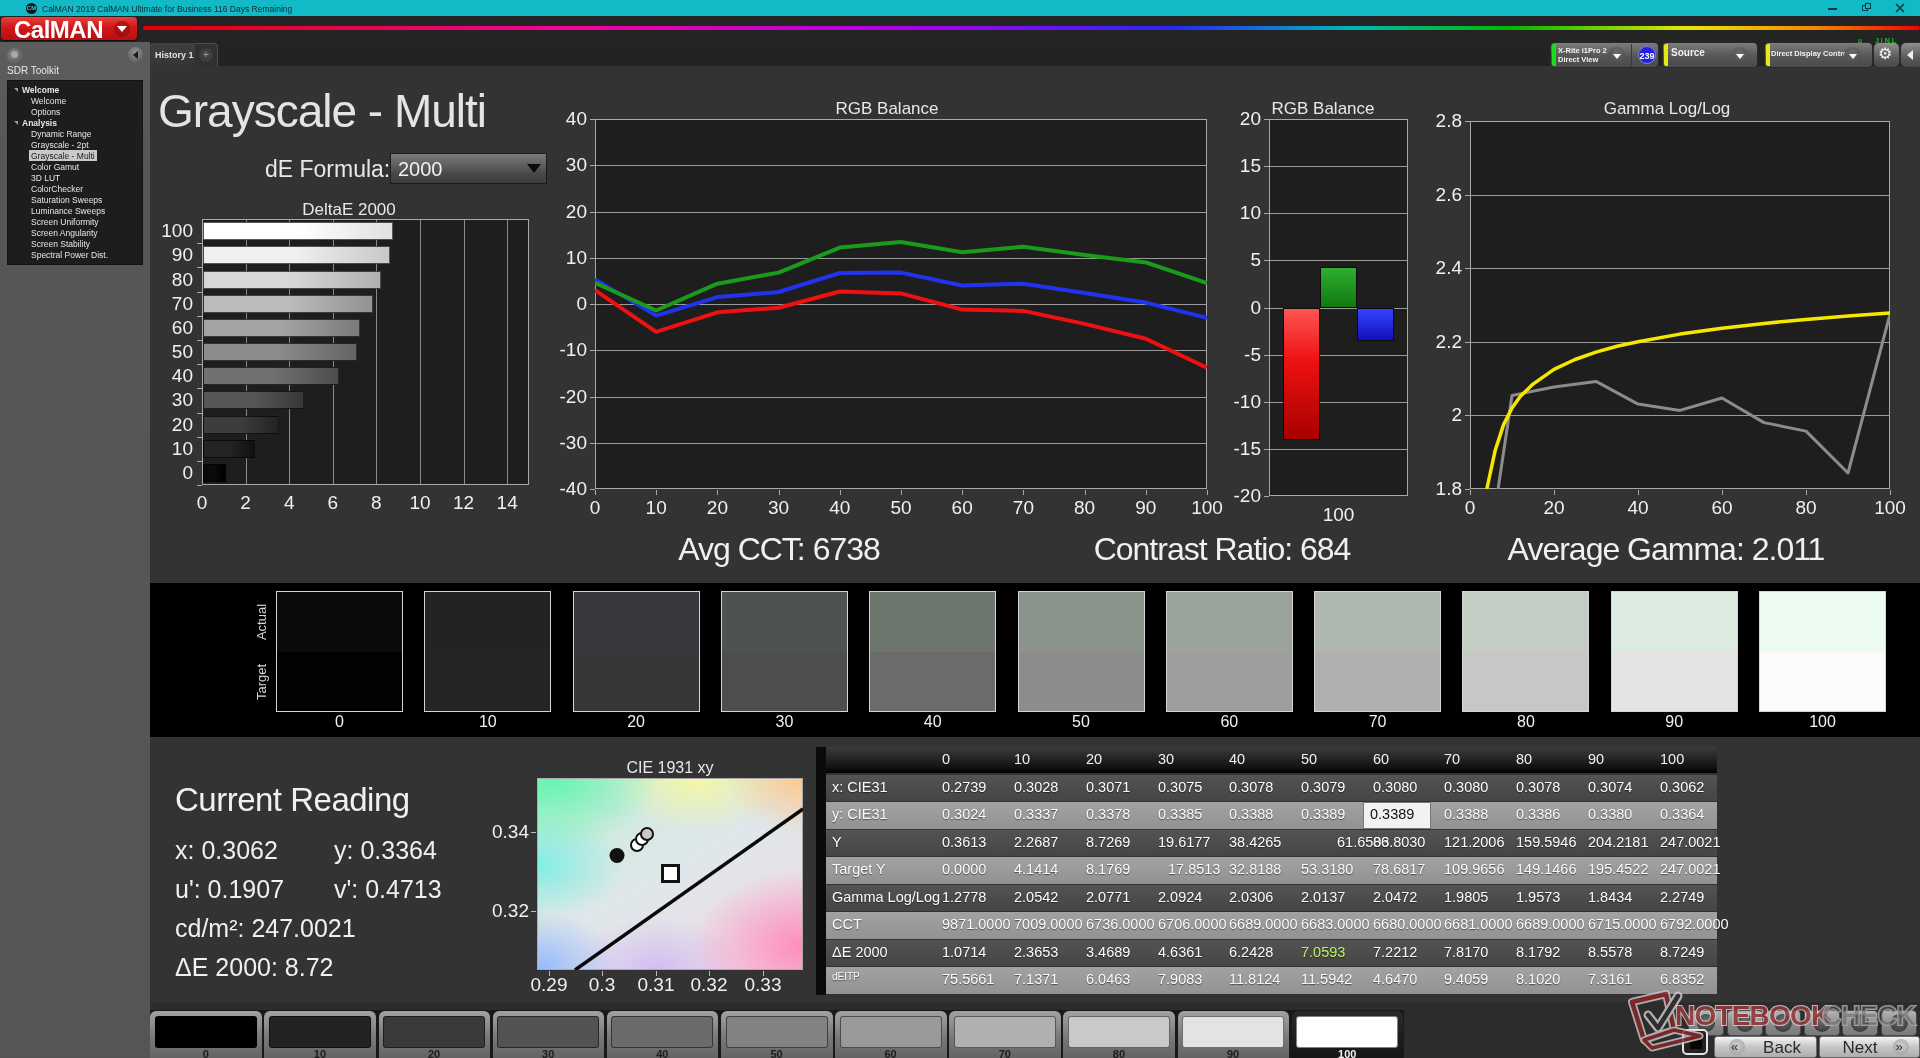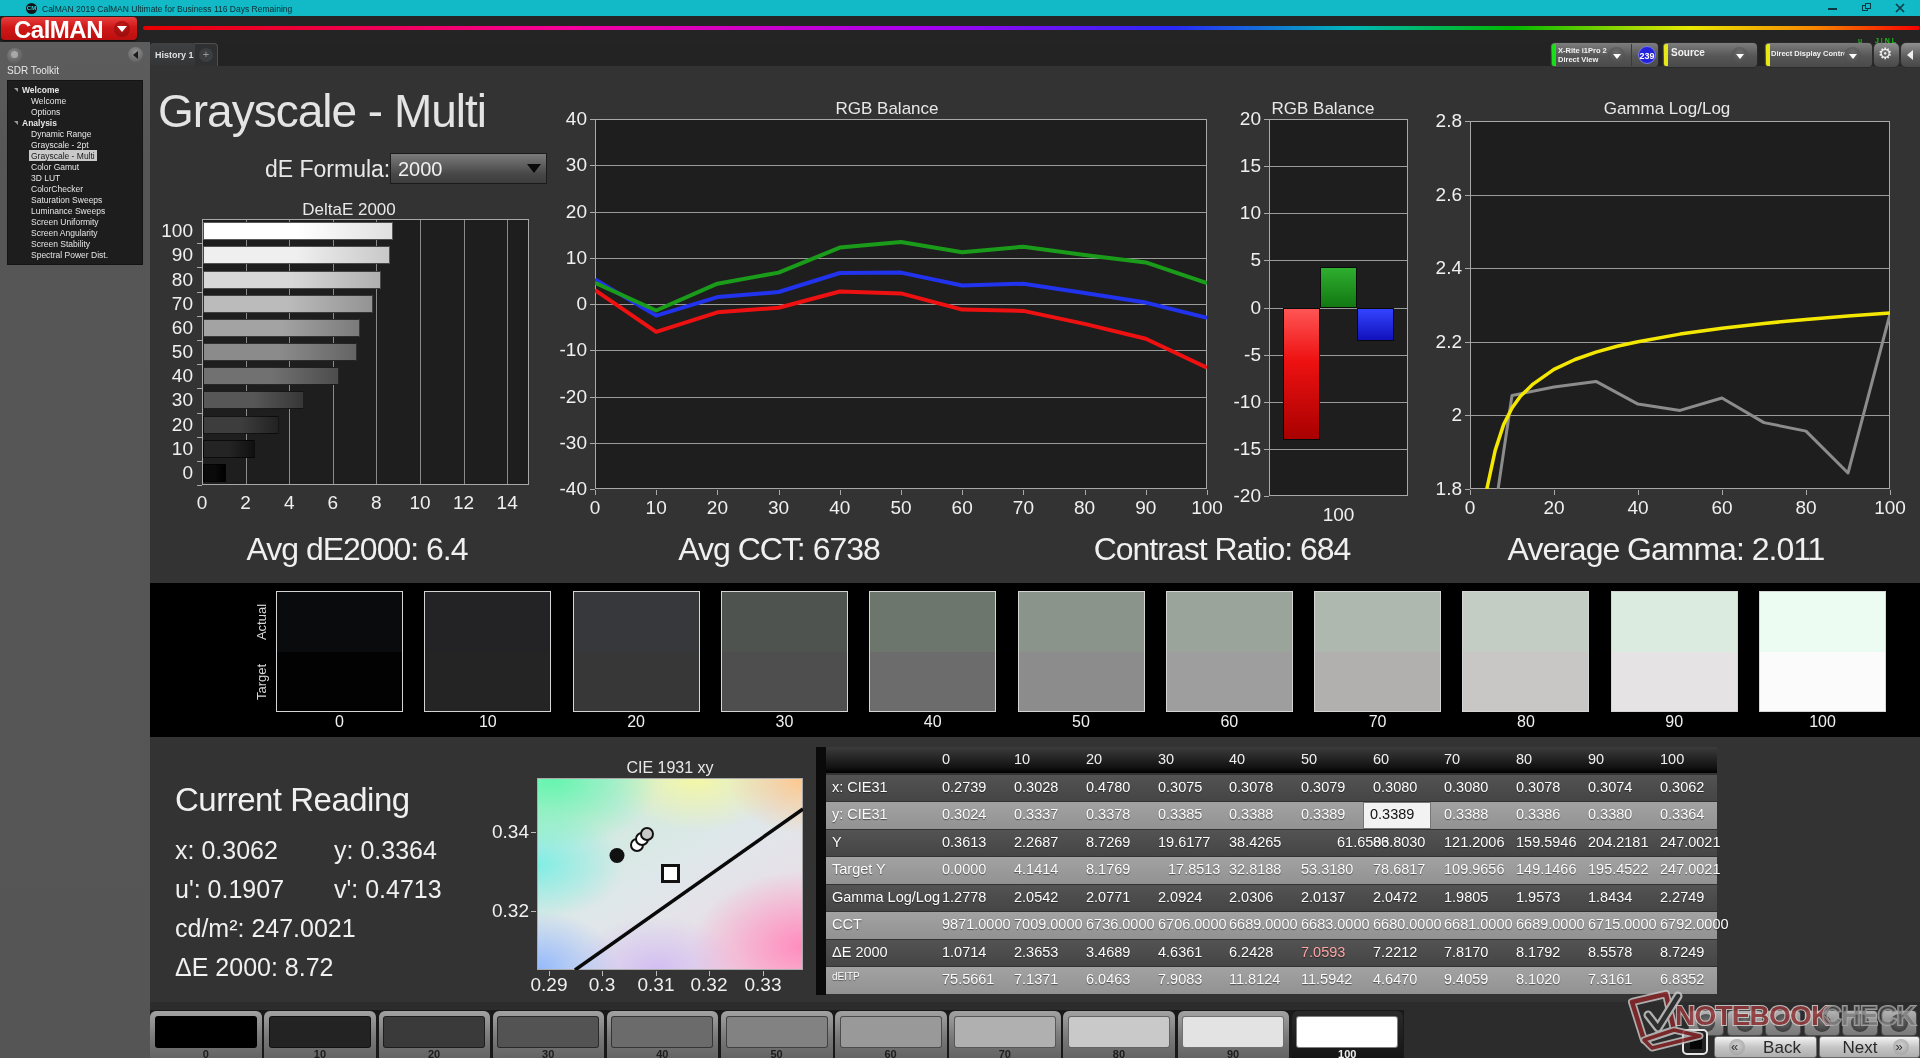--- a/index.html
+++ b/index.html
@@ -264,21 +264,20 @@
 <div class="abs" style="left:1722.0px;top:490px;width:1px;height:5px;background:#aaa;"></div>
 <div class="txt" style="left:1806.0px;top:497px;font-size:19px;transform:translateX(-50%);color:#f0f0f0;">80</div>
 <div class="abs" style="left:1806.0px;top:490px;width:1px;height:5px;background:#aaa;"></div>
 <div class="txt" style="left:1890.0px;top:497px;font-size:19px;transform:translateX(-50%);color:#f0f0f0;">100</div>
 <div class="abs" style="left:1890.0px;top:490px;width:1px;height:5px;background:#aaa;"></div>
 <svg class="abs" style="left:1470px;top:121px;" width="420" height="368" viewBox="0 0 420 368">
       <polyline points="28.1,368.0 42.0,274.5 84.0,266.0 126.0,260.4 168.0,283.1 210.0,289.4 252.0,277.0 294.0,301.6 336.0,310.1 378.0,352.0 420.0,193.2" fill="none" stroke="#8c8c8c" stroke-width="3" stroke-linejoin="round"></polyline>
       <polyline points="16.8,368.0 25.2,329.4 33.6,303.6 42.0,287.0 50.4,275.3 63.0,263.1 84.0,248.4 105.0,238.5 126.0,231.1 147.0,225.2 168.0,220.8 210.0,213.1 252.0,207.2 294.0,202.4 336.0,198.4 378.0,195.0 420.0,192.1" fill="none" stroke="#f5e800" stroke-width="3.5" stroke-linejoin="round"></polyline>
     </svg>
 
-  <div class="txt" style="left:357px;top:531px;font-size:32px;color:#f0f0f0;transform:translateX(-50%);letter-spacing:-1px;">Avg dE2000: 6.4</div>
   <div class="txt" style="left:779px;top:531px;font-size:32px;color:#f0f0f0;transform:translateX(-50%);letter-spacing:-1px;">Avg CCT: 6738</div>
   <div class="txt" style="left:1222px;top:531px;font-size:32px;color:#f0f0f0;transform:translateX(-50%);letter-spacing:-1px;">Contrast Ratio: 684</div>
   <div class="txt" style="left:1666px;top:531px;font-size:32px;color:#f0f0f0;transform:translateX(-50%);letter-spacing:-1px;">Average Gamma: 2.011</div>
 
 <div class="abs" style="left:150px;top:583px;width:1770px;height:154px;background:#000;"></div>
 <div class="txt" style="left:261px;top:622px;font-size:13px;color:#d8d8d8;transform:translate(-50%,-50%) rotate(-90deg);">Actual</div>
 <div class="txt" style="left:261px;top:682px;font-size:13px;color:#d8d8d8;transform:translate(-50%,-50%) rotate(-90deg);">Target</div>
 <div class="abs" style="left:276.0px;top:591px;width:127px;height:121px;border:1.5px solid #d4d4d4;">
       <div style="position:absolute;left:0;top:0;width:100%;height:50%;background:#0a0b0d;"></div>
       <div style="position:absolute;left:0;top:50%;width:100%;height:50%;background:#020202;"></div>
@@ -378,21 +377,21 @@
 <div class="txt" style="left:1301px;top:751px;font-size:14.5px;color:#f0f0f0;">50</div>
 <div class="txt" style="left:1373px;top:751px;font-size:14.5px;color:#f0f0f0;">60</div>
 <div class="txt" style="left:1444px;top:751px;font-size:14.5px;color:#f0f0f0;">70</div>
 <div class="txt" style="left:1516px;top:751px;font-size:14.5px;color:#f0f0f0;">80</div>
 <div class="txt" style="left:1588px;top:751px;font-size:14.5px;color:#f0f0f0;">90</div>
 <div class="txt" style="left:1660px;top:751px;font-size:14.5px;color:#f0f0f0;">100</div>
 <div class="abs" style="left:826px;top:774.5px;width:891px;height:26.5px;background:linear-gradient(180deg,#535353,#454545);"></div>
 <div class="txt" style="left:832px;top:778.5px;font-size:14.5px;color:#fcfcfc;text-shadow:0 1px 1px rgba(0,0,0,.5);">x: CIE31</div>
 <div class="txt" style="left:942px;top:778.5px;font-size:14.5px;color:#fcfcfc;text-shadow:0 1px 1px rgba(0,0,0,.5);">0.2739</div>
 <div class="txt" style="left:1014px;top:778.5px;font-size:14.5px;color:#fcfcfc;text-shadow:0 1px 1px rgba(0,0,0,.5);">0.3028</div>
-<div class="txt" style="left:1086px;top:778.5px;font-size:14.5px;color:#fcfcfc;text-shadow:0 1px 1px rgba(0,0,0,.5);">0.4780</div>
+<div class="txt" style="left:1086px;top:778.5px;font-size:14.5px;color:#fcfcfc;text-shadow:0 1px 1px rgba(0,0,0,.5);">0.3071</div>
 <div class="txt" style="left:1158px;top:778.5px;font-size:14.5px;color:#fcfcfc;text-shadow:0 1px 1px rgba(0,0,0,.5);">0.3075</div>
 <div class="txt" style="left:1229px;top:778.5px;font-size:14.5px;color:#fcfcfc;text-shadow:0 1px 1px rgba(0,0,0,.5);">0.3078</div>
 <div class="txt" style="left:1301px;top:778.5px;font-size:14.5px;color:#fcfcfc;text-shadow:0 1px 1px rgba(0,0,0,.5);">0.3079</div>
 <div class="txt" style="left:1373px;top:778.5px;font-size:14.5px;color:#fcfcfc;text-shadow:0 1px 1px rgba(0,0,0,.5);">0.3080</div>
 <div class="txt" style="left:1444px;top:778.5px;font-size:14.5px;color:#fcfcfc;text-shadow:0 1px 1px rgba(0,0,0,.5);">0.3080</div>
 <div class="txt" style="left:1516px;top:778.5px;font-size:14.5px;color:#fcfcfc;text-shadow:0 1px 1px rgba(0,0,0,.5);">0.3078</div>
 <div class="txt" style="left:1588px;top:778.5px;font-size:14.5px;color:#fcfcfc;text-shadow:0 1px 1px rgba(0,0,0,.5);">0.3074</div>
 <div class="txt" style="left:1660px;top:778.5px;font-size:14.5px;color:#fcfcfc;text-shadow:0 1px 1px rgba(0,0,0,.5);">0.3062</div>
 <div class="abs" style="left:826px;top:802.0px;width:891px;height:26.5px;background:linear-gradient(180deg,#a2a2a2,#929292);"></div>
 <div class="txt" style="left:832px;top:806.0px;font-size:14.5px;color:#fcfcfc;text-shadow:0 1px 1px rgba(0,0,0,.5);">y: CIE31</div>
@@ -460,21 +459,21 @@
 <div class="txt" style="left:1516px;top:916.0px;font-size:14.5px;color:#fcfcfc;text-shadow:0 1px 1px rgba(0,0,0,.5);">6689.0000</div>
 <div class="txt" style="left:1588px;top:916.0px;font-size:14.5px;color:#fcfcfc;text-shadow:0 1px 1px rgba(0,0,0,.5);">6715.0000</div>
 <div class="txt" style="left:1660px;top:916.0px;font-size:14.5px;color:#fcfcfc;text-shadow:0 1px 1px rgba(0,0,0,.5);">6792.0000</div>
 <div class="abs" style="left:826px;top:939.5px;width:891px;height:26.5px;background:linear-gradient(180deg,#535353,#454545);"></div>
 <div class="txt" style="left:832px;top:943.5px;font-size:14.5px;color:#fcfcfc;text-shadow:0 1px 1px rgba(0,0,0,.5);text-align:center;">ΔE 2000</div>
 <div class="txt" style="left:942px;top:943.5px;font-size:14.5px;color:#fcfcfc;text-shadow:0 1px 1px rgba(0,0,0,.5);">1.0714</div>
 <div class="txt" style="left:1014px;top:943.5px;font-size:14.5px;color:#fcfcfc;text-shadow:0 1px 1px rgba(0,0,0,.5);">2.3653</div>
 <div class="txt" style="left:1086px;top:943.5px;font-size:14.5px;color:#fcfcfc;text-shadow:0 1px 1px rgba(0,0,0,.5);">3.4689</div>
 <div class="txt" style="left:1158px;top:943.5px;font-size:14.5px;color:#fcfcfc;text-shadow:0 1px 1px rgba(0,0,0,.5);">4.6361</div>
 <div class="txt" style="left:1229px;top:943.5px;font-size:14.5px;color:#fcfcfc;text-shadow:0 1px 1px rgba(0,0,0,.5);">6.2428</div>
-<div class="txt" style="left:1301px;top:943.5px;font-size:14.5px;color:#fca5a5;text-shadow:0 1px 1px rgba(0,0,0,.5);">7.0593</div>
+<div class="txt" style="left:1301px;top:943.5px;font-size:14.5px;color:#bef264;text-shadow:0 1px 1px rgba(0,0,0,.5);">7.0593</div>
 <div class="txt" style="left:1373px;top:943.5px;font-size:14.5px;color:#fcfcfc;text-shadow:0 1px 1px rgba(0,0,0,.5);">7.2212</div>
 <div class="txt" style="left:1444px;top:943.5px;font-size:14.5px;color:#fcfcfc;text-shadow:0 1px 1px rgba(0,0,0,.5);">7.8170</div>
 <div class="txt" style="left:1516px;top:943.5px;font-size:14.5px;color:#fcfcfc;text-shadow:0 1px 1px rgba(0,0,0,.5);">8.1792</div>
 <div class="txt" style="left:1588px;top:943.5px;font-size:14.5px;color:#fcfcfc;text-shadow:0 1px 1px rgba(0,0,0,.5);">8.5578</div>
 <div class="txt" style="left:1660px;top:943.5px;font-size:14.5px;color:#fcfcfc;text-shadow:0 1px 1px rgba(0,0,0,.5);">8.7249</div>
 <div class="abs" style="left:826px;top:967.0px;width:891px;height:26.5px;background:linear-gradient(180deg,#a2a2a2,#929292);"></div>
 <div class="txt" style="left:832px;top:971.0px;font-size:10px;color:#fcfcfc;text-shadow:0 1px 1px rgba(0,0,0,.5);">dEITP</div>
 <div class="txt" style="left:942px;top:971.0px;font-size:14.5px;color:#fcfcfc;text-shadow:0 1px 1px rgba(0,0,0,.5);">75.5661</div>
 <div class="txt" style="left:1014px;top:971.0px;font-size:14.5px;color:#fcfcfc;text-shadow:0 1px 1px rgba(0,0,0,.5);">7.1371</div>
 <div class="txt" style="left:1086px;top:971.0px;font-size:14.5px;color:#fcfcfc;text-shadow:0 1px 1px rgba(0,0,0,.5);">6.0463</div>

